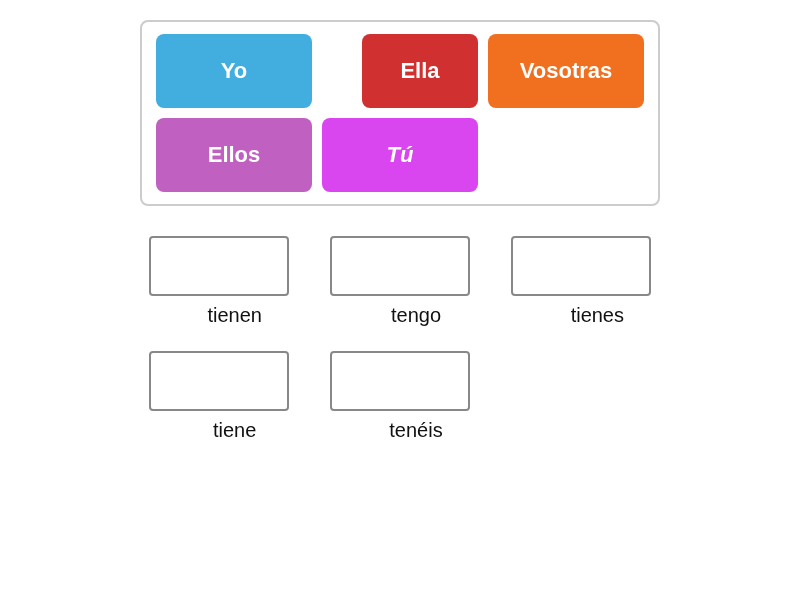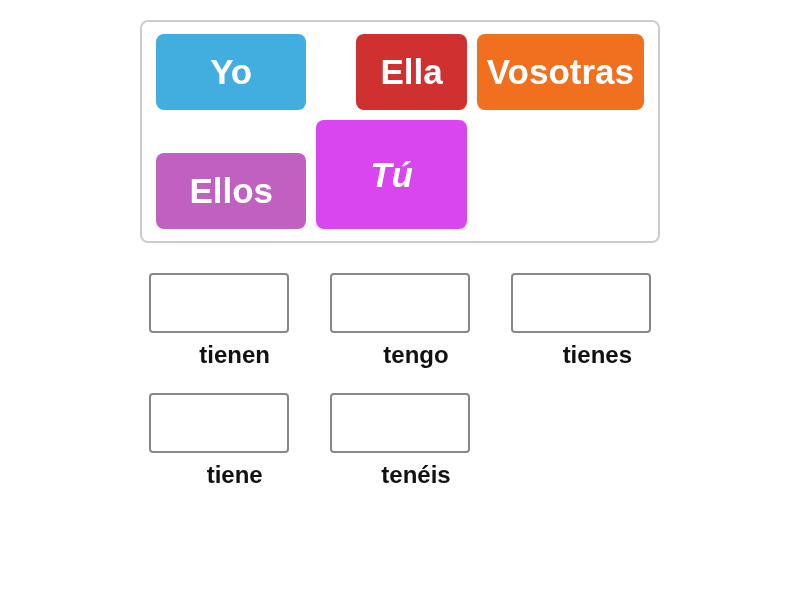--- a/index.html
+++ b/index.html
@@ -24,33 +24,33 @@
       display: grid;
       grid-template-columns: repeat(3, 1fr);
       gap: 10px;
       width: 520px;
       margin-bottom: 30px;
     }
 
     .pronoun-btn {
       border: none;
       border-radius: 8px;
-      padding: 18px 10px;
-      font-size: 35px;
+      padding: 24px 10px;
+      font-size: 22px;
       font-weight: bold;
       color: #ffffff;
       cursor: pointer;
       text-align: center;
     }
 
     .btn-yo       { background-color: #42aee0; }
     .btn-ella     { background-color: #d03030; margin-left: 40px; }
     .btn-vosotras { background-color: #f07020; text-align: center; }
     .btn-nosotros { background-color: #27a050; }
-    .btn-ellos    { background-color: #c060c0; margin-top: 33px; }
+    .btn-ellos    { background-color: #c060c0; }
     .btn-tu       { background-color: #d946ef; font-style: italic; }
 
     
     .drop-section {
       display: flex;
       flex-direction: column;
       gap: 24px;
       width: 520px;
     }
 
@@ -69,23 +69,23 @@
 
     .drop-box {
       width: 140px;
       height: 60px;
       border: 2px solid #888;
       border-radius: 4px;
       background: #ffffff;
     }
 
     .drop-label {
-      font-size: 24px;
+      font-size: 20px;
       color: #111;
-      font-weight: bold;
+      font-weight: normal;
       margin-left: 32px;
     }
   </style>
 </head>
 <body>
 
 <div class="pronoun-bank">
 <button class="pronoun-btn btn-yo">Yo</button>
     <button class="pronoun-btn btn-ella">Ella</button>
     <button class="pronoun-btn btn-vosotras">Vosotras</button>

